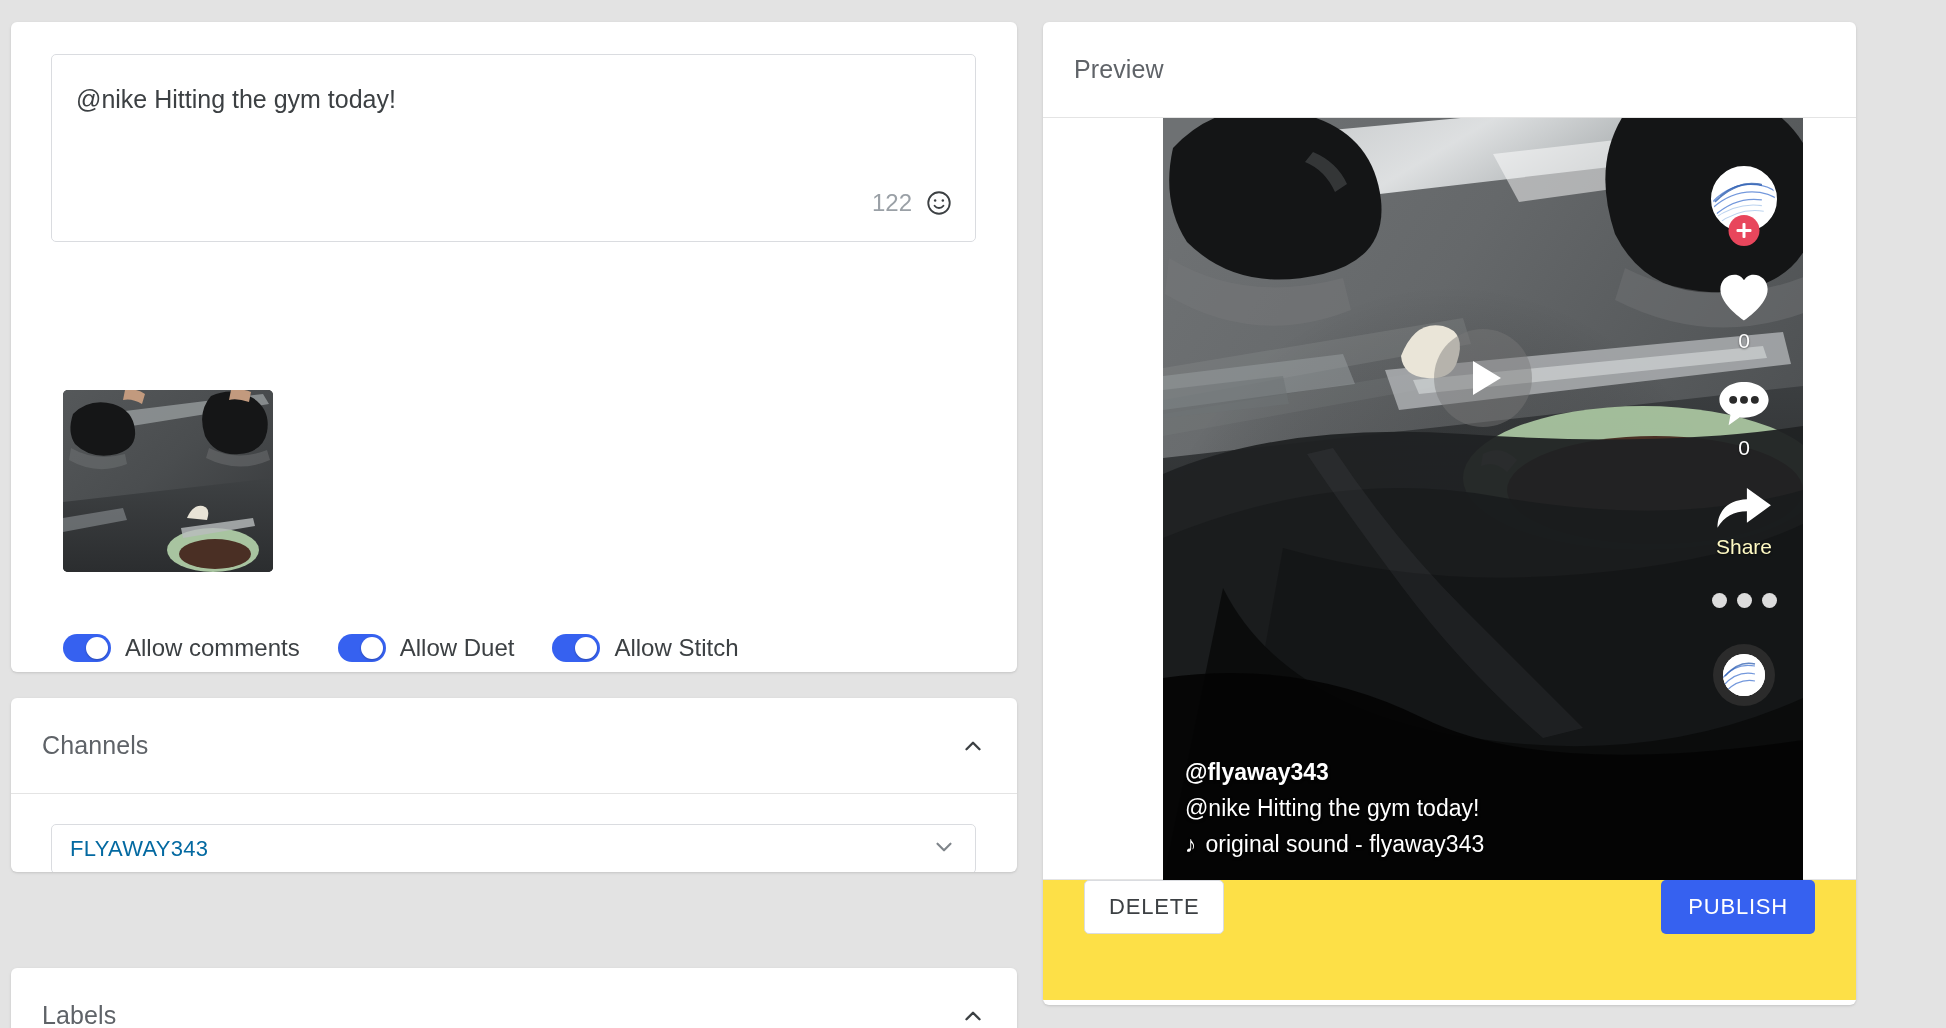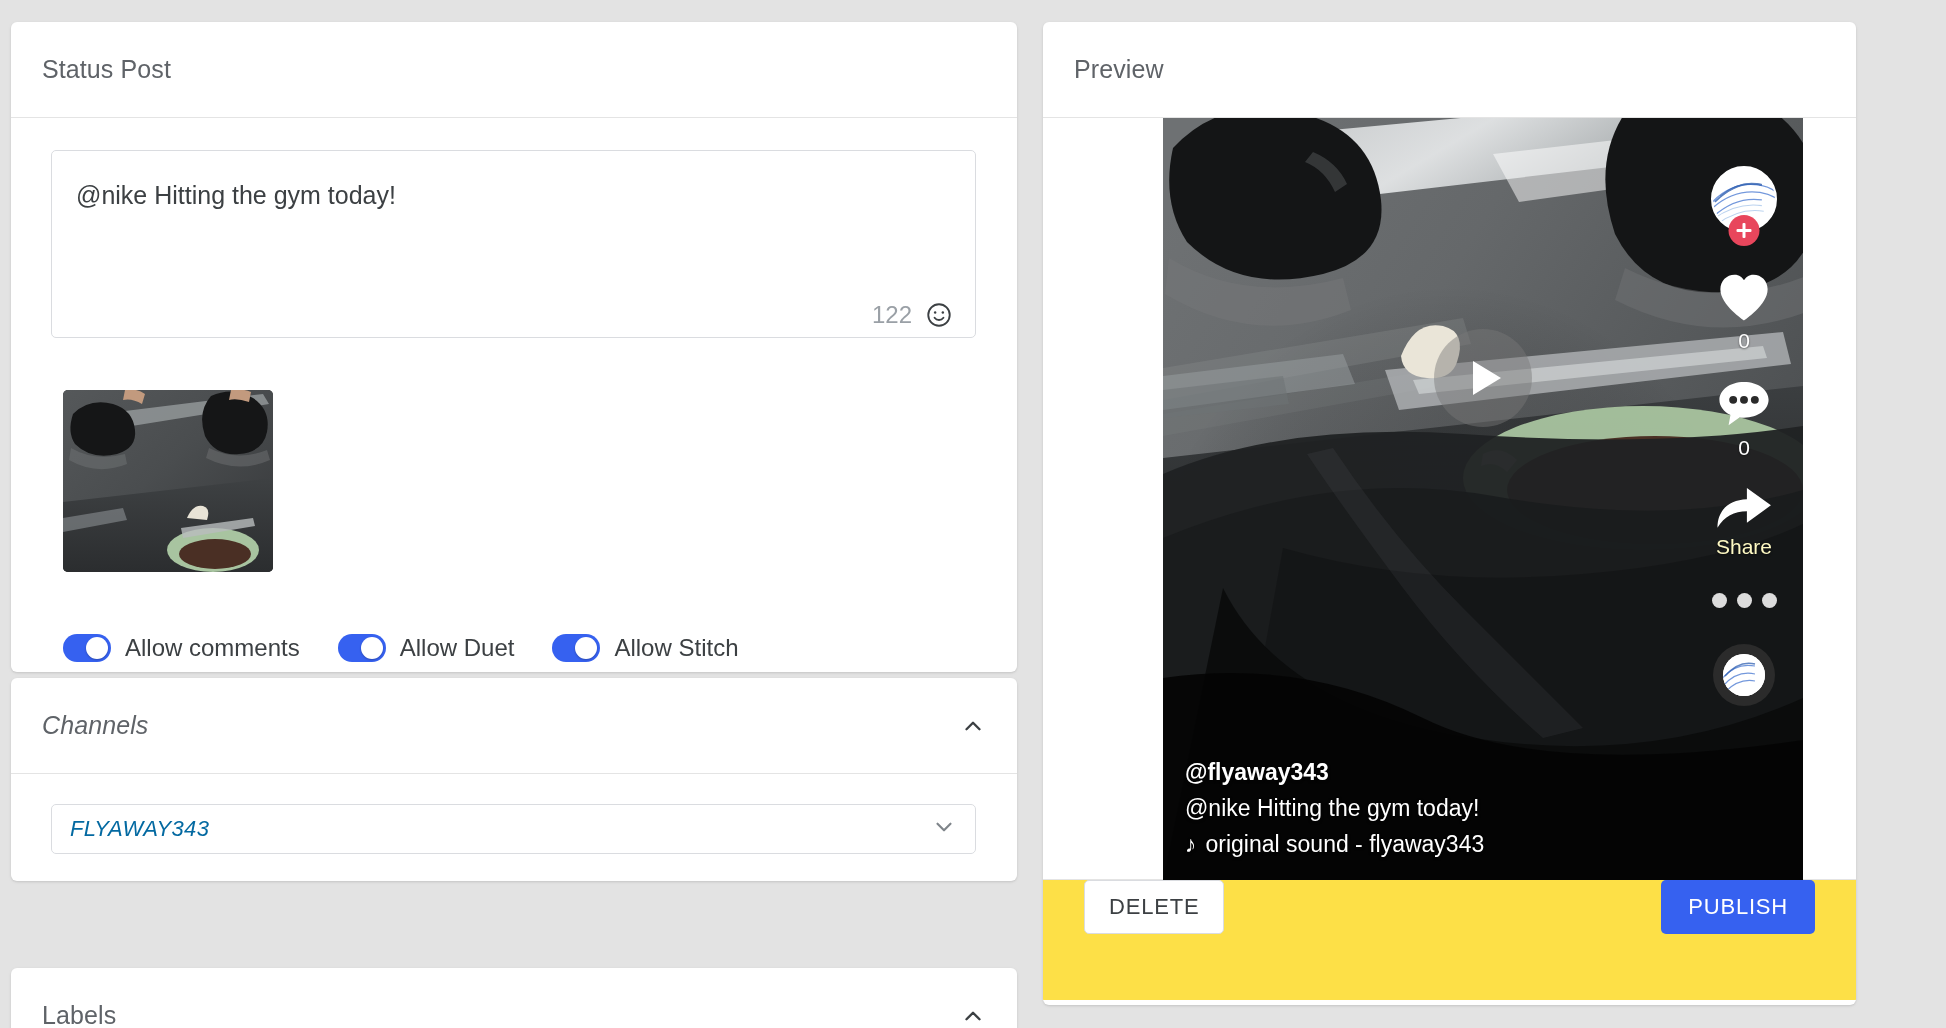--- a/index.html
+++ b/index.html
@@ -52,21 +52,21 @@
   }
   .compose-text {
     position: absolute;
     left: 24px; top: 30px;
     font-size: 25px;
     color: #3c4043;
     white-space: nowrap;
   }
   .compose-meta {
     position: absolute;
-    right: 22px; bottom: 8px;
+    right: 22px; bottom: 24px;
     display: flex;
     align-items: flex-start;
     gap: 13px;
   }
   .char-count {
     font-size: 24px;
     color: #9aa0a6;
   }
   .emoji-btn {
     width: 28px; height: 28px;
@@ -106,21 +106,21 @@
     top: 3px; right: 3px;
     box-shadow: 0 1px 2px rgba(0,0,0,0.25);
   }
   .toggle-label {
     margin-left: 14px;
     font-size: 24px;
     color: #3c4043;
     white-space: nowrap;
   }
 
-  #channels-card { left: 11px; top: 678px; width: 1006px; height: 203px; font-style: italic; }
+  #channels-card { left: 11px; top: 698px; width: 1006px; height: 174px; }
   .select-wrap { padding: 30px 40px 0 40px; }
   .select-box {
     position: relative;
     width: 925px; height: 50px;
     border: 1px solid #dadce0;
     border-radius: 5px;
     display: flex;
     align-items: center;
     padding: 0 18px;
   }
@@ -322,23 +322,20 @@
     font-family: "Liberation Sans", sans-serif;
     cursor: pointer;
   }
 </style>
 </head>
 <body>
 
 <div class="page">
 
   <div class="card" id="status-card">
-    <div class="card-header">
-      <span class="card-title">Status Post</span>
-    </div>
 
     <div class="compose-wrap">
       <div class="compose-box">
         <div class="compose-text" title="Write a caption...">@nike Hitting the gym today!</div>
         <div class="compose-meta">
           <span class="char-count">122</span>
           <span class="emoji-btn">
             <svg viewBox="0 0 24 24" width="28" height="28" fill="none" stroke="#3c4043" stroke-width="1.6">
               <circle cx="12" cy="12" r="9.2"></circle>
               <circle cx="8.7" cy="9.8" r="1.05" fill="#3c4043" stroke="none"></circle>

